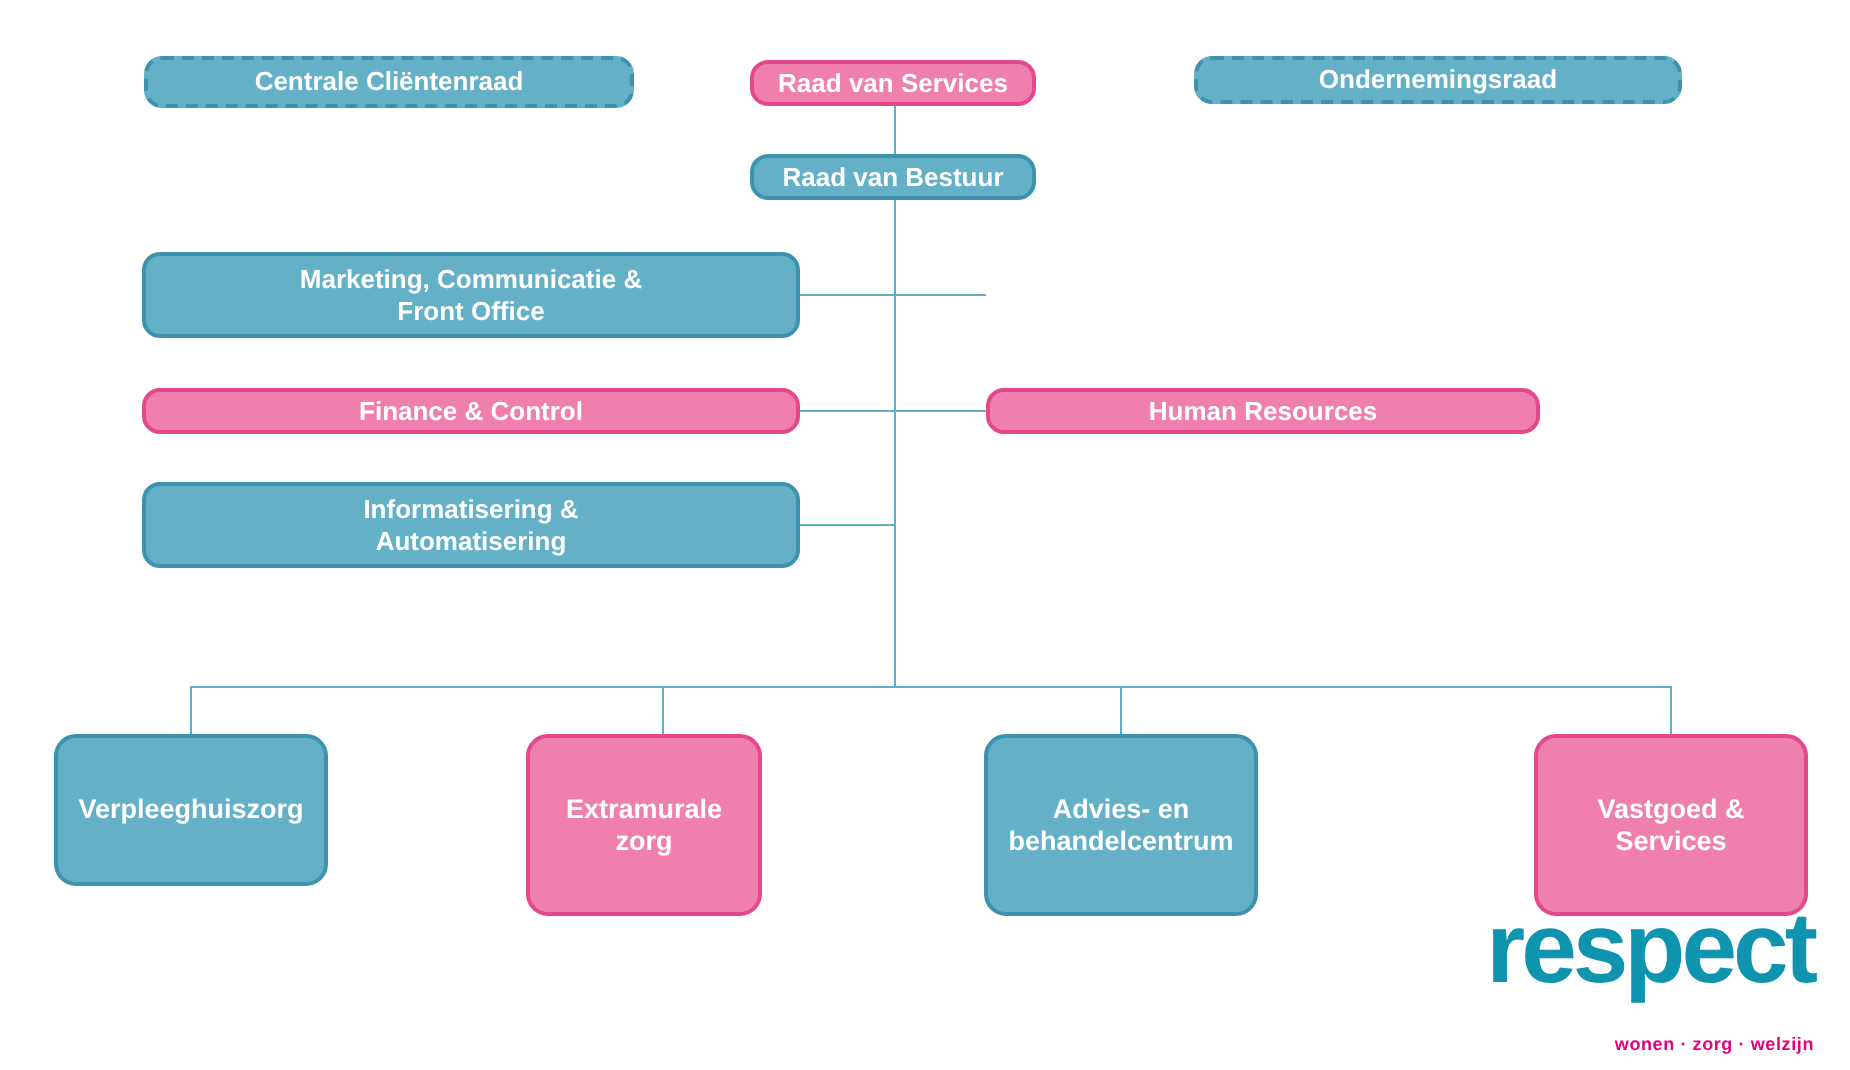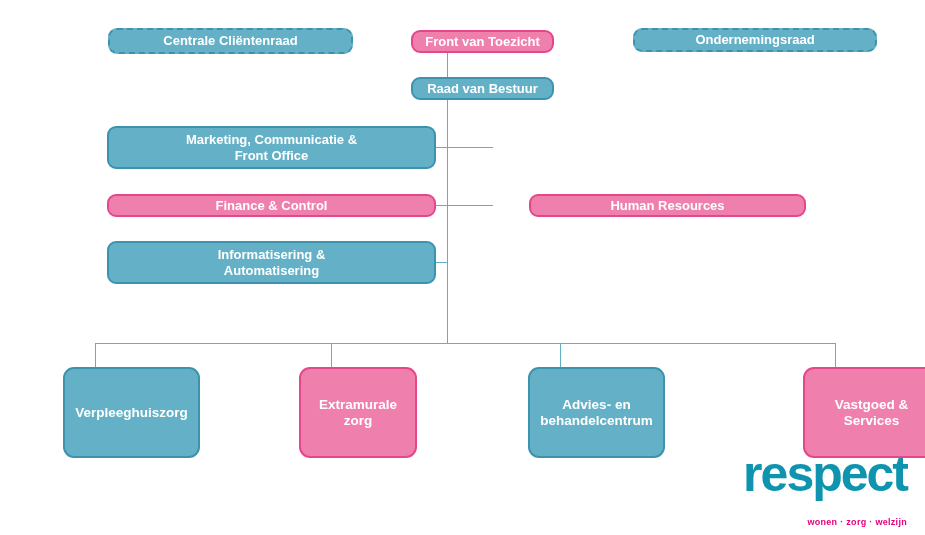--- a/index.html
+++ b/index.html
@@ -21,21 +21,20 @@
     border: 2px solid;
     border-radius: 9px;
     display: flex;
     align-items: center;
     justify-content: center;
     color: #ffffff;
     font-weight: bold;
     text-align: center;
     line-height: 1.18;
     font-size: 13px;
-    margin-left: 36px;
   }
   .node .lbl {
     white-space: pre-line;
     padding: 0 6px;
   }
   .teal {
     background: var(--teal-fill, #64b1c7);
     border-color: var(--teal-border, #3d93ae);
   }
   .pink {
@@ -82,21 +81,21 @@
   <div class="line" style="left:95px;  top:343px; width:741px;height:1px"></div>
   <div class="line" style="left:95px;  top:343px; width:1px;  height:24px"></div>
   <div class="line" style="left:331px; top:343px; width:1px;  height:24px"></div>
   <div class="line" style="left:560px; top:343px; width:1px;  height:24px"></div>
   <div class="line" style="left:835px; top:343px; width:1px;  height:24px"></div>
 
   <div class="node teal dashed" style="left:72px; top:28px; width:245px; height:26px">
     <span class="lbl">Centrale Cliëntenraad</span>
   </div>
   <div class="node pink" style="left:375px; top:30px; width:143px; height:23px">
-    <span class="lbl">Front van Toezicht</span>
+    <span class="lbl">Raad van Services</span>
   </div>
   <div class="node teal dashed" style="left:597px; top:28px; width:244px; height:24px">
     <span class="lbl">Ondernemingsraad</span>
   </div>
 
   <div class="node teal" style="left:375px; top:77px; width:143px; height:23px">
     <span class="lbl">Raad van Bestuur</span>
   </div>
 
   <div class="node teal" style="left:71px; top:126px; width:329px; height:43px">
@@ -108,21 +107,21 @@
   </div>
   <div class="node teal" style="left:71px; top:241px; width:329px; height:43px">
     <span class="lbl">Informatisering &amp;
 Automatisering</span>
   </div>
 
   <div class="node pink" style="left:493px; top:194px; width:277px; height:23px">
     <span class="lbl">Human Resources</span>
   </div>
 
-  <div class="node teal big" style="left:27px; top:367px; width:137px; height:91px">
+  <div class="node teal big" style="left:27px; top:367px; width:137px; height:76px">
     <span class="lbl">Verpleeghuiszorg</span>
   </div>
   <div class="node pink big" style="left:263px; top:367px; width:118px; height:91px">
     <span class="lbl">Extramurale
 zorg</span>
   </div>
   <div class="node teal big" style="left:492px; top:367px; width:137px; height:91px">
     <span class="lbl">Advies- en
 behandelcentrum</span>
   </div>

